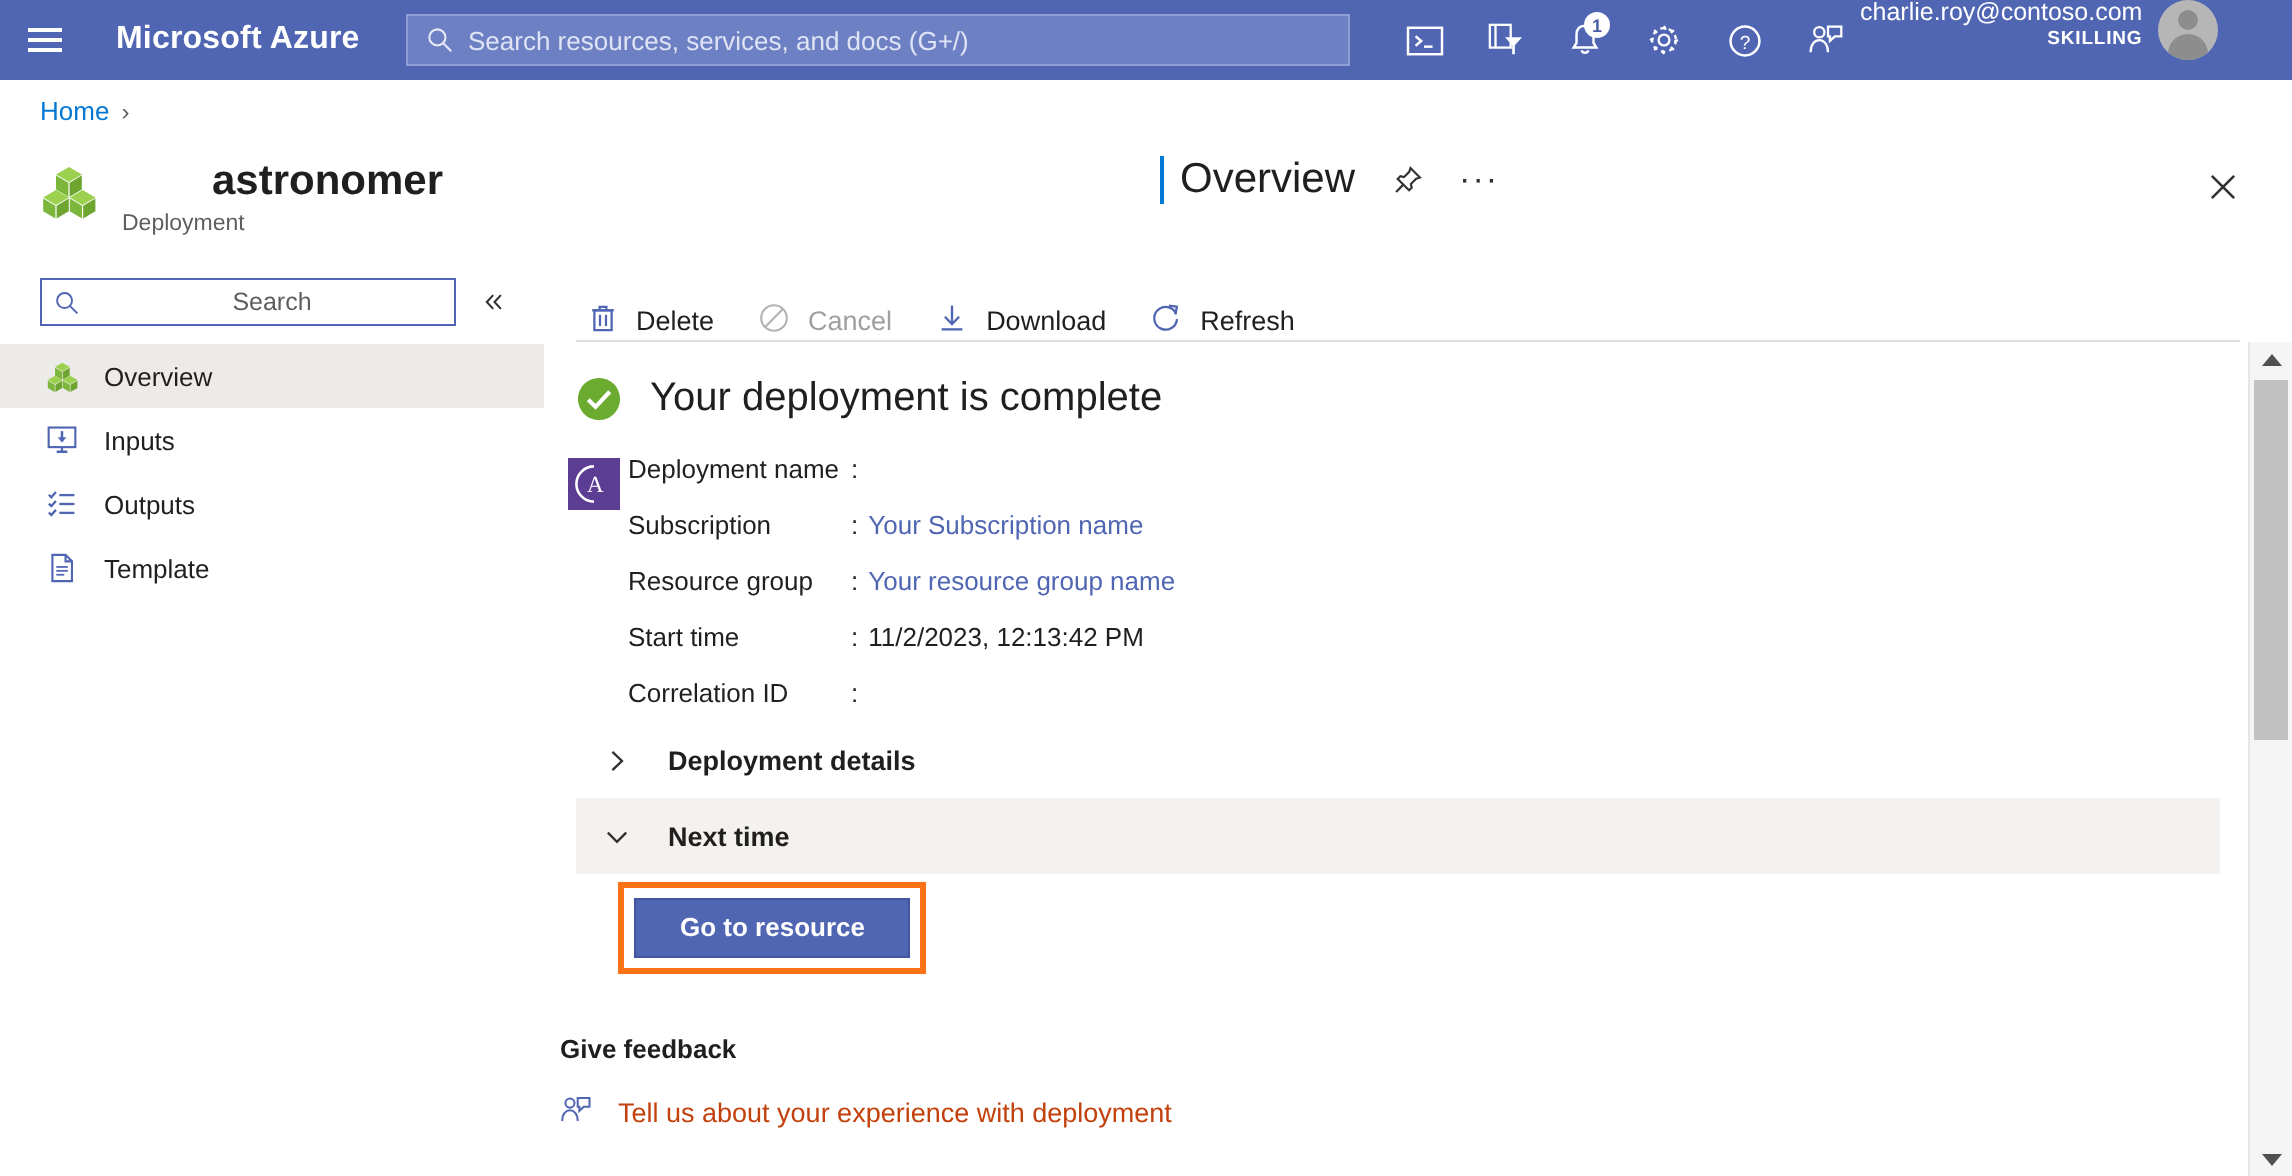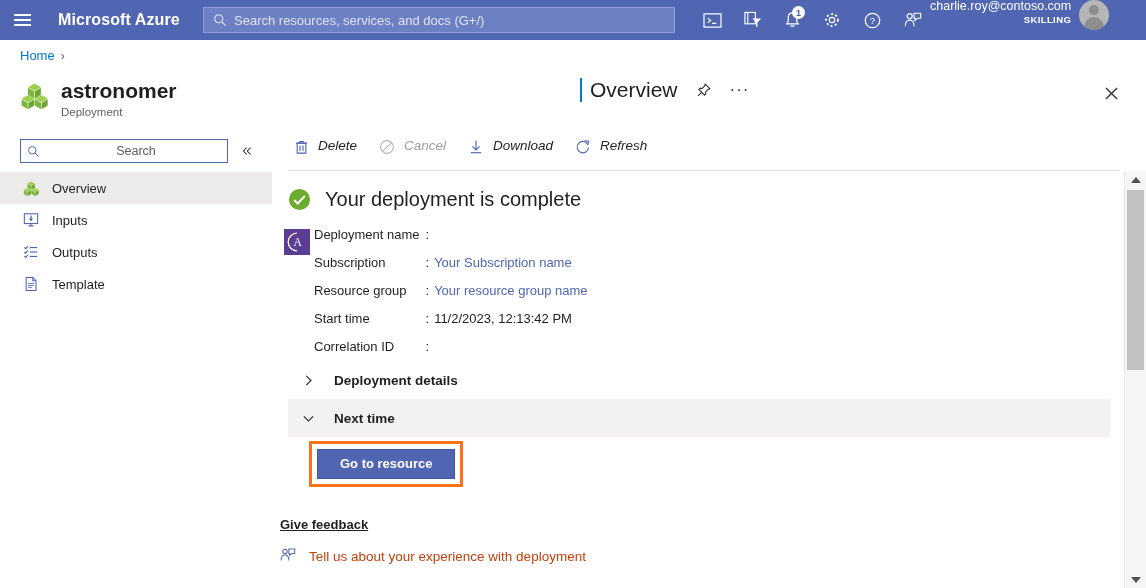--- a/index.html
+++ b/index.html
@@ -140,21 +140,21 @@
   
   .res-header {
     position: absolute;
     left: 20px; top: 78px;
     display: flex;
   }
   .cube-icon { width: 30px; height: 30px; margin-top: 3px; flex: none; }
   .res-titles { margin-left: 11px; }
   .res-name {
     font-size: 21px; font-weight: bold; color: #201f1e;
-    line-height: 25px; white-space: nowrap;
+    line-height: 25px; white-space: nowrap; margin-left: 45px;
   }
   .res-sub { font-size: 11.5px; color: #605e5c; margin-top: 3px; }
 
   
   .blade-title {
     position: absolute;
     left: 580px; top: 78px;
     display: flex; align-items: center;
   }
   .title-bar {
@@ -226,26 +226,25 @@
   }
 
   
   .cmdbar {
     position: absolute;
     left: 288px; top: 136px;
     width: 832px; height: 34px;
     display: flex; align-items: center;
   }
   .cmd {
-    display: flex; align-items: flex-start;
+    display: flex; align-items: flex-end;
     height: 30px; padding: 0 11px 0 3px;
     margin-right: 6px;
     cursor: pointer;
     white-space: nowrap;
-    font-style: italic;
   }
   .cmd .cicon {
     width: 20px; height: 18px; margin-right: 7px;
     display: flex; align-items: center; justify-content: center;
     flex: none;
   }
   .cmd .clabel { font-size: 13.5px; color: #201f1e; }
   .cmd.disabled { cursor: default; }
   .cmd.disabled .clabel { color: #a19f9d; }
   .cmd-divider {
@@ -321,21 +320,21 @@
     font-family: "Liberation Sans", sans-serif;
     font-size: 13px;
     font-weight: bold;
     padding: 6px 22px;
     cursor: pointer;
     line-height: 16px;
   }
 
   .feedback-title {
     position: absolute; left: 280px; top: 517px;
-    font-size: 13px; font-weight: bold; color: #201f1e; text-decoration: underline;
+    font-size: 13px; font-weight: bold; color: #201f1e;
   }
   .feedback-link {
     position: absolute; left: 279px; top: 547px;
     display: flex; align-items: center;
     cursor: pointer;
   }
   .feedback-link .flabel {
     margin-left: 13px; font-size: 13.5px; color: #c2410c;
   }
 

